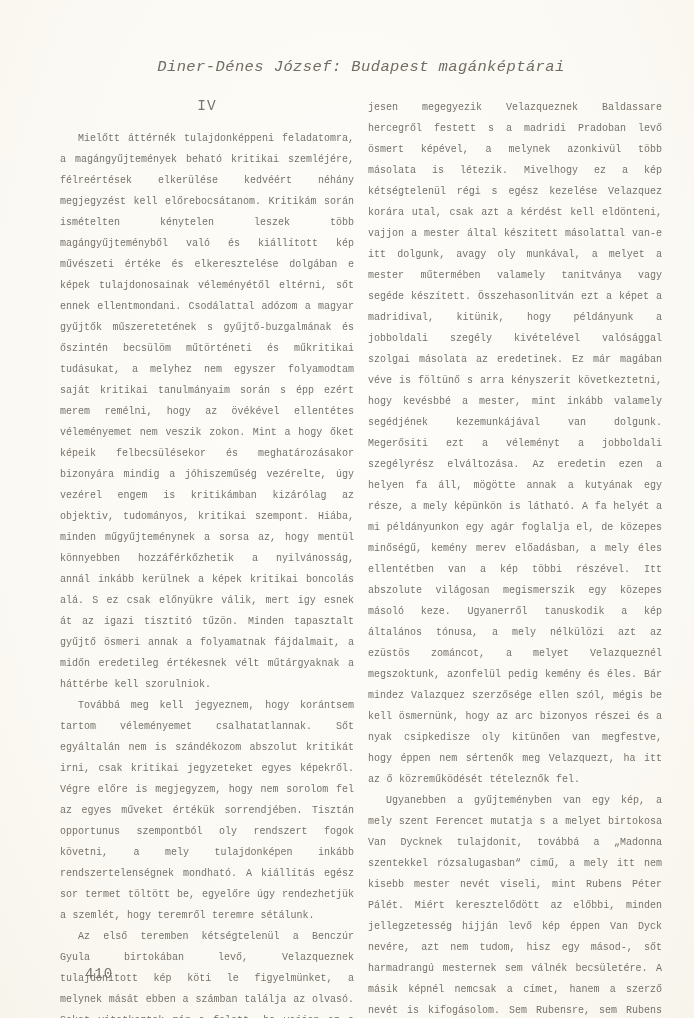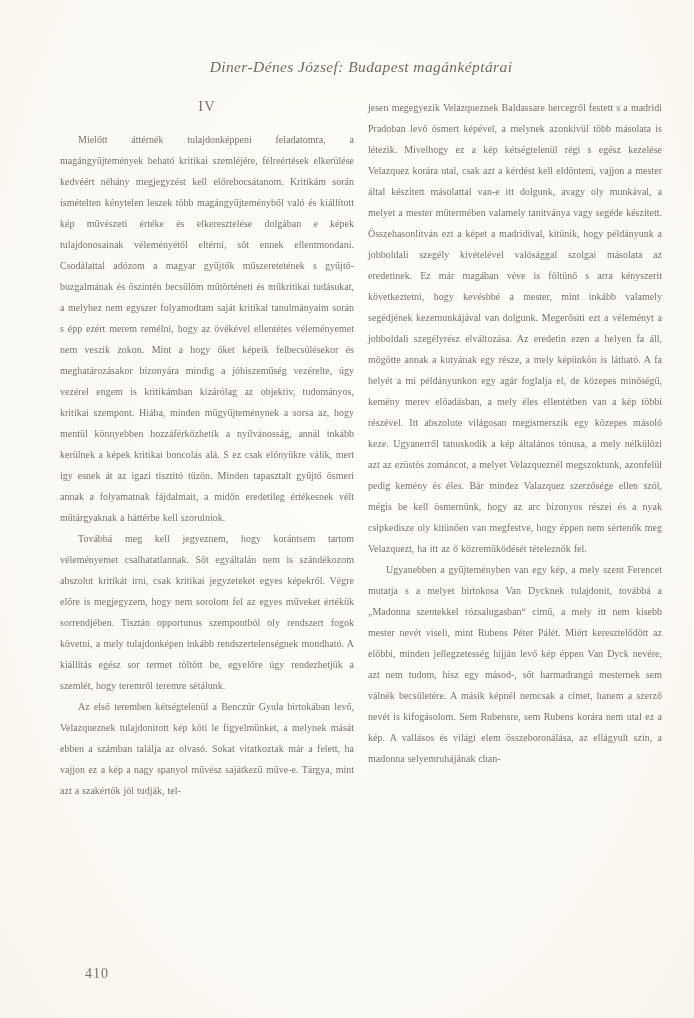--- a/index.html
+++ b/index.html
@@ -6,21 +6,21 @@
     margin: 0;
     padding: 0;
     background: #ffffff;
   }
   .page {
     position: relative;
     width: 694px;
     height: 1018px;
     background: #fdfcf8;
     background-image: radial-gradient(ellipse at 50% 40%, #fefdfa 0%, #fbf9f3 70%, #f7f4ec 100%);
-    font-family: Liberation Serif, serif;
+    font-family: Liberation Mono, monospace;
     color: #76726a;
     overflow: hidden;
     box-sizing: border-box;
   }
   .running-header {
     position: absolute;
     top: 58px;
     left: 60px;
     width: 602px;
     text-align: center;

